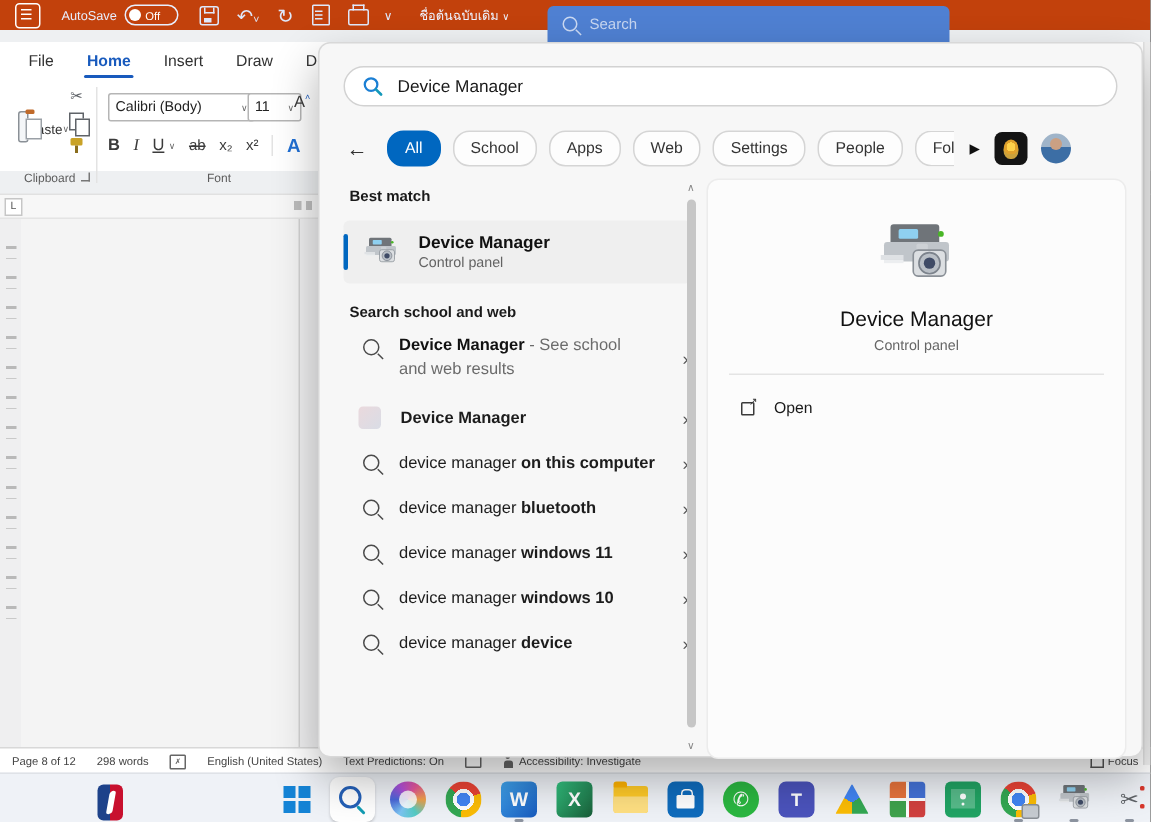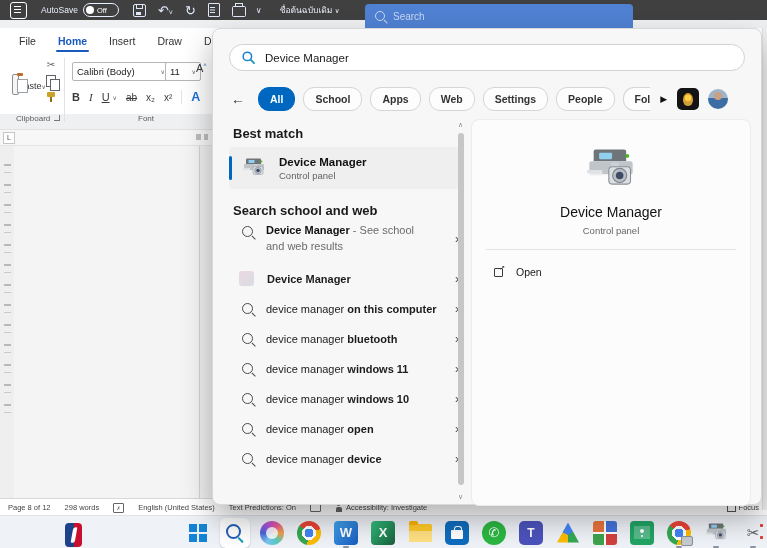--- a/index.html
+++ b/index.html
@@ -1,19 +1,19 @@
 <!DOCTYPE html>
 <html><head>
 <meta charset="utf-8">
 <style>
   html,body{margin:0;padding:0;background:#444;}
   #screen{position:relative;width:767px;height:548px;background:#eef0f2;overflow:hidden;
           font-family:"Liberation Sans",sans-serif;-webkit-font-smoothing:antialiased;}
   
-  .titlebar{position:absolute;left:0;top:0;width:767px;height:20px;background:#404040;display:flex;align-items:center;color:#fff;}
+  .titlebar{position:absolute;left:0;top:0;width:767px;height:20px;background:#c2410c;display:flex;align-items:center;color:#fff;}
   .tb-appicon{width:15px;height:15px;border:1.4px solid #fff;border-radius:3px;margin-left:10px;position:relative;}
   .tb-appicon::after{content:"";position:absolute;left:3px;top:3px;width:7px;height:1.4px;background:#fff;box-shadow:0 3px 0 #fff,0 6px 0 #fff;}
   .tb-autosave{display:flex;align-items:center;gap:5px;margin-left:14px;font-size:8.5px;color:#e8efff;}
   .tb-toggle{width:30px;height:12px;border:1px solid #e8efff;border-radius:7px;display:flex;align-items:center;padding:0 2px;gap:3px;}
   .tb-knob{width:8px;height:8px;border-radius:50%;background:#fff;}
   .tb-toggle span{font-size:7.5px;color:#fff;}
   .tb-ico{color:#dfe8fb;font-size:13px;margin-left:12px;line-height:1;}
   .tb-save{width:11px;height:11px;border:1.3px solid #dfe8fb;border-radius:2px;margin-left:14px;position:relative;}
   .tb-save::before{content:"";position:absolute;left:2px;top:0;width:5px;height:3px;border:1px solid #dfe8fb;border-top:none;}
   .tb-save::after{content:"";position:absolute;left:2px;bottom:1px;width:5px;height:3px;background:#dfe8fb;}
@@ -87,21 +87,21 @@
   .back-arrow{font-size:14px;color:#333;margin-right:13px;}
   .pill{height:22px;border:1px solid #d5d5d5;border-radius:11px;background:#fdfdfd;color:#333;font-size:10.5px;display:flex;align-items:center;padding:0 11px;margin-right:8px;white-space:nowrap;}
   .pill.active{background:#0067c0;border-color:#0067c0;color:#fff;}
   .pill.clipped{max-width:30px;overflow:hidden;padding-right:0;border-right:none;border-radius:11px 0 0 11px;}
   .fil-more{font-size:9px;color:#111;margin:0 10px 0 2px;}
   .crest{width:22px;height:22px;border-radius:5px;background:#141414;display:flex;align-items:center;justify-content:center;margin-right:9px;}
   .crest i{display:block;width:10px;height:13px;background:radial-gradient(circle at 50% 38%,#ffd24a 0 3px,#e0a12c 3px 5px,#caa13c 5px);border-radius:50% 50% 45% 45%;}
   .avatar{width:20px;height:20px;border-radius:50%;background:linear-gradient(180deg,#9fb4c9 0 45%,#3c6ea5 45%);position:relative;overflow:hidden;margin-right:10px;}
   .avatar::before{content:"";position:absolute;left:6px;top:3px;width:8px;height:8px;border-radius:50%;background:#caa083;}
   
-  .sec-h{position:absolute;left:20px;font-size:13px;font-weight:bold;color:#1a1a1a;}
+  .sec-h{position:absolute;left:20px;font-size:10px;font-weight:bold;color:#1a1a1a;}
   .bm-row{position:absolute;left:16px;top:118px;width:232px;height:42px;background:#efefef;border-radius:4px;display:flex;align-items:center;gap:13px;padding-left:13px;box-sizing:border-box;}
   .bm-row::before{content:"";position:absolute;left:0;top:9px;bottom:9px;width:3px;border-radius:2px;background:#0067c0;}
   .bm-title{font-size:11.5px;font-weight:600;color:#111;line-height:1.25;}
   .bm-sub{font-size:9.5px;color:#636363;}
   .webrow1{position:absolute;left:16px;top:194px;width:232px;display:flex;gap:13px;padding-left:13px;box-sizing:border-box;align-items:flex-start;}
   .webrow1 .txt{font-size:11px;color:#6b6b6b;line-height:1.45;width:158px;}
   .webrow1 .txt b{color:#111;font-weight:600;}
   .chev{margin-left:auto;font-size:12px;color:#555;align-self:center;padding-right:2px;}
   .mag{width:9px;height:9px;border:1.4px solid #4a4a4a;border-radius:50%;position:relative;flex:none;margin-top:3px;}
   .mag::after{content:"";position:absolute;right:-4px;bottom:-2.5px;width:5px;height:1.4px;background:#4a4a4a;transform:rotate(45deg);}
@@ -291,21 +291,21 @@
 
   <div class="overlay">
     <div class="sbox">
       <svg width="15" height="15">
           <use href="#searchglyph"></use>
         </svg>
       <span class="sbox-q">Device Manager</span>
     </div>
     <div class="filters">
       <span class="back-arrow">←</span>
-      <span id="pill-row" style="display:flex;align-items:flex-start;font-weight:bold;">
+      <span id="pill-row" style="display:flex;align-items:flex-start;">
           <span class="pill active">All</span>
           <span class="pill">School</span>
           <span class="pill">Apps</span>
           <span class="pill">Web</span>
           <span class="pill">Settings</span>
           <span class="pill">People</span>
           <span class="pill clipped">Fol</span>
         </span>
       <span class="fil-more">▶</span>
       <span class="crest">
@@ -354,25 +354,20 @@
           <span class="txt">device manager <b>windows 11</b></span>
           <span class="chev">›</span>
         </div>
         <div class="sug-row">
           <span class="mag" style="margin-top: 0px;"></span>
           <span class="txt">device manager <b>windows 10</b></span>
           <span class="chev">›</span>
         </div>
         <div class="sug-row">
           <span class="mag" style="margin-top: 0px;"></span>
-          <span class="txt">device manager <b>open</b></span>
-          <span class="chev">›</span>
-        </div>
-        <div class="sug-row">
-          <span class="mag" style="margin-top: 0px;"></span>
           <span class="txt">device manager <b>device</b></span>
           <span class="chev">›</span>
         </div>
       </div>
 
     <div class="osb">
       <span class="arr" style="top:0;">∧</span>
       <span class="thumb"></span>
       <span class="arr" style="bottom:0;">∨</span>
     </div>

